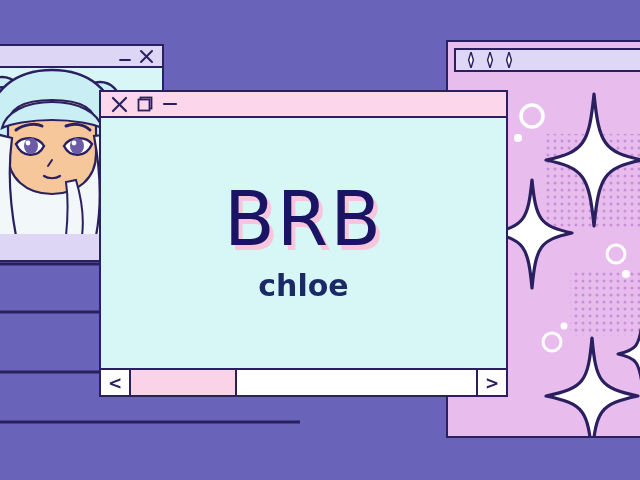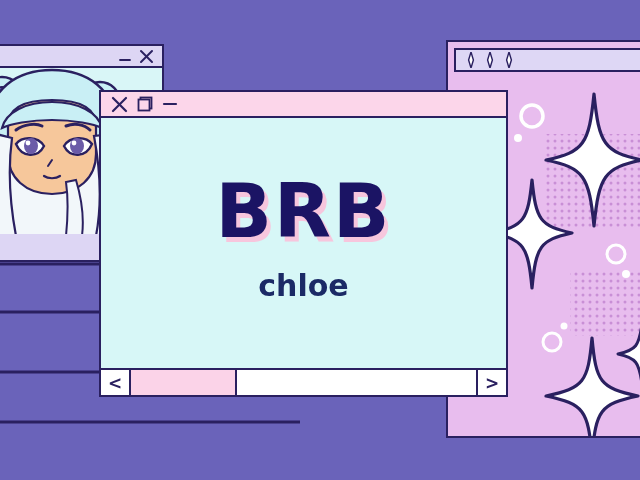--- a/index.html
+++ b/index.html
@@ -145,36 +145,36 @@
     right: 0;
     bottom: 27px;
     background: #d7f7f7;
     display: flex;
     flex-direction: column;
     align-items: center;
     justify-content: center;
   }
   .brb {
     font-family: "DejaVu Sans", sans-serif;
-    font-weight: 700;
+    font-weight: 400;
     font-size: 74px;
     line-height: 0.95;
     letter-spacing: 2px;
     color: #1b1464;
     text-shadow: 4px 5px 0 #f7c6dd;
     margin: 0 0 16px 0;
   }
   .sub {
     font-family: "DejaVu Sans", sans-serif;
     font-weight: 700;
     font-size: 30px;
     line-height: 1.08;
     color: #1b2a66;
     text-align: center;
-    margin: 8px;
+    margin: 0;
   }
 
   
   .win-main-scroll {
     position: absolute;
     left: 0;
     right: 0;
     bottom: 0;
     height: 27px;
     border-top: 2px solid #2a2060;

